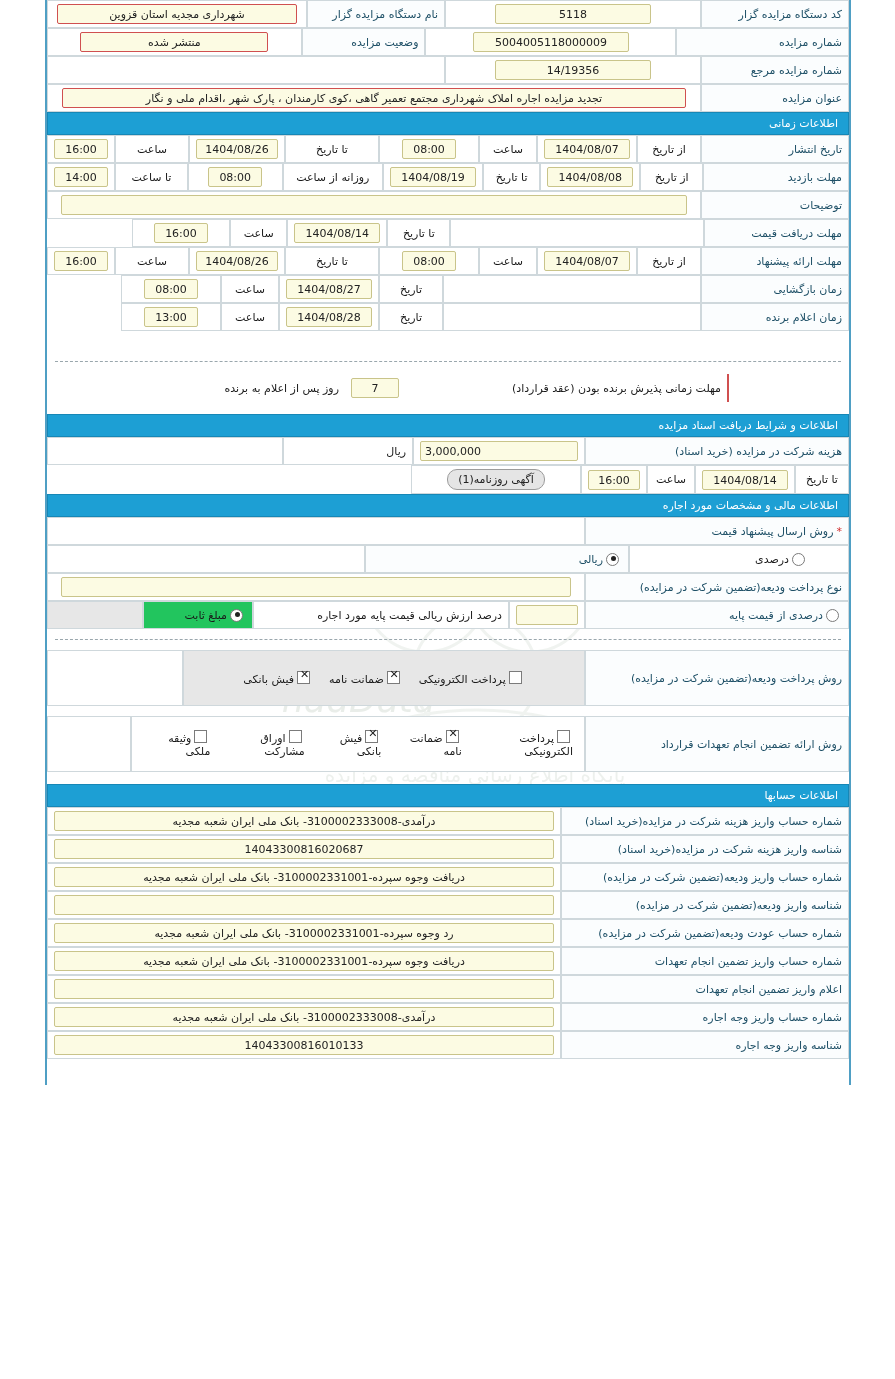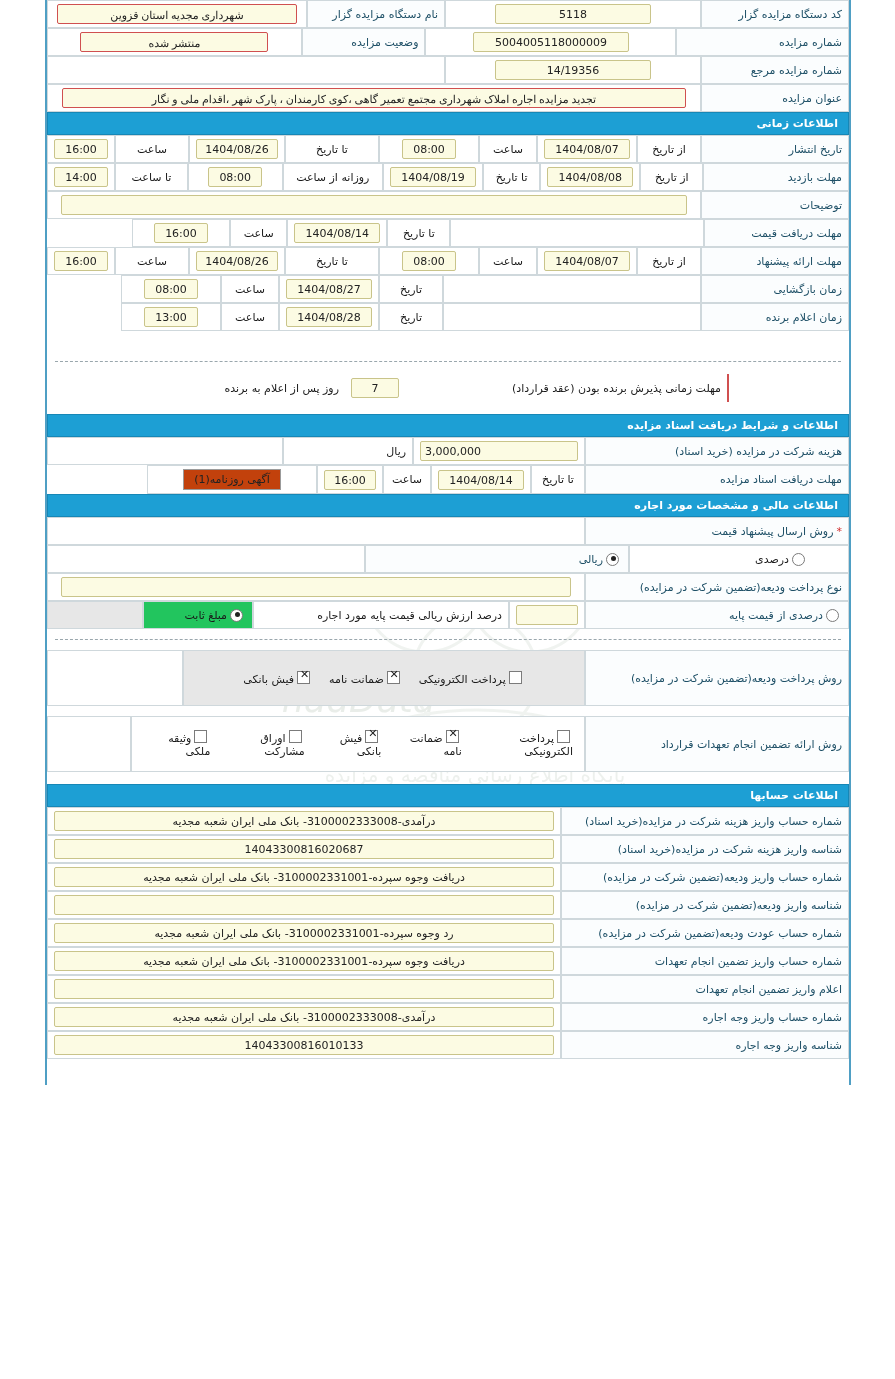--- a/index.html
+++ b/index.html
@@ -5,29 +5,29 @@
   html,body{margin:0;padding:0;background:#ffffff;}
   body{font-family:"DejaVu Sans","Liberation Sans",sans-serif;font-size:11px;color:#1a1a1a;}
   .page{width:895px;min-height:1379px;position:relative;background:#fff;}
   .wrap{position:relative;width:895px;}
   .frame{position:absolute;top:0;right:44px;width:806px;border-left:2px solid #4f9fc4;border-right:2px solid #4f9fc4;box-sizing:border-box;}
   .row{display:flex;width:100%;box-sizing:border-box;}
   .cell{border:1px solid #cfd8dc;box-sizing:border-box;display:flex;align-items:center;padding:3px 6px;min-height:28px;}
   .lbl{background:#fbfdfe;color:#1d4f66;justify-content:flex-start;}
   .val{background:#ffffff;justify-content:center;}
   .inp{background:#fcfbe3;border:1px solid #c9c48a;border-radius:2px;height:20px;line-height:20px;text-align:center;font-size:11px;color:#222;box-sizing:border-box;padding:0 4px;overflow:hidden;white-space:nowrap;}
-  .inp.redb{border:1px solid #d05050;font-family:Liberation Serif, serif;}
-  .section{background:#1d9fd4;color:#fff;font-weight:bold;padding:4px 10px;text-align:right;border:1px solid #1787b6;}
+  .inp.redb{border:1px solid #d05050;}
+  .section{background:#1d9fd4;color:#fff;font-weight:normal;padding:4px 10px;text-align:right;border:1px solid #1787b6;}
   .secwrap{background:linear-gradient(#3fb6e5,#0d8ec6);}
   .dashed{border-top:1px dashed #9aa7ad;}
   .chk{display:inline-block;width:11px;height:11px;border:1px solid #7b7b7b;background:#fff;vertical-align:-1px;margin:0 3px;position:relative;}
   .chk.on:after{content:"✕";position:absolute;top:-4px;right:0px;font-size:11px;line-height:13px;color:#222;}
   .radio{display:inline-block;width:11px;height:11px;border:1px solid #7b7b7b;border-radius:50%;background:#fff;vertical-align:-1px;margin:0 3px;position:relative;}
   .radio.on:after{content:"";position:absolute;top:2px;right:2px;width:5px;height:5px;border-radius:50%;background:#222;}
-  .btn{background:#c2410c;border:1px solid #9b9b9b;border-radius:0;padding:3px 10px;font-size:11px;color:#222;}
+  .btn{background:#e5e5e5;border:1px solid #9b9b9b;border-radius:10px;padding:3px 10px;font-size:11px;color:#222;}
   .wm{position:absolute;pointer-events:none;user-select:none;}
   .wm1{top:500px;right:180px;width:440px;height:330px;opacity:.30;}
 </style>
 </head>
 <body>
 
 <div class="page">
 <div class="wrap">
 
   <div class="wm wm1">
@@ -226,21 +226,20 @@
       <div class="row">
         <div class="cell lbl" style="width:264px">هزینه شرکت در مزایده (خرید اسناد)</div>
         <div class="cell val" style="width:172px">
           <span class="inp" style="width:160px;text-align:left;">3,000,000</span>
         </div>
         <div class="cell val" style="width:130px;justify-content:flex-start">ریال</div>
         <div class="cell val" style="width:236px"></div>
       </div>
 
       <div class="row">
-        <div class="cell lbl" style="width:264px">مهلت دریافت اسناد مزایده</div>
         <div class="cell val" style="width:54px">تا تاریخ</div>
         <div class="cell val" style="width:100px">
               <span class="inp" style="width:88px">1404/08/14</span>
             </div>
         <div class="cell val" style="width:48px">ساعت</div>
         <div class="cell val" style="width:66px">
               <span class="inp" style="width:54px">16:00</span>
             </div>
         <div class="cell val" style="width:170px">
           <span class="btn">آگهی روزنامه(1)</span>

